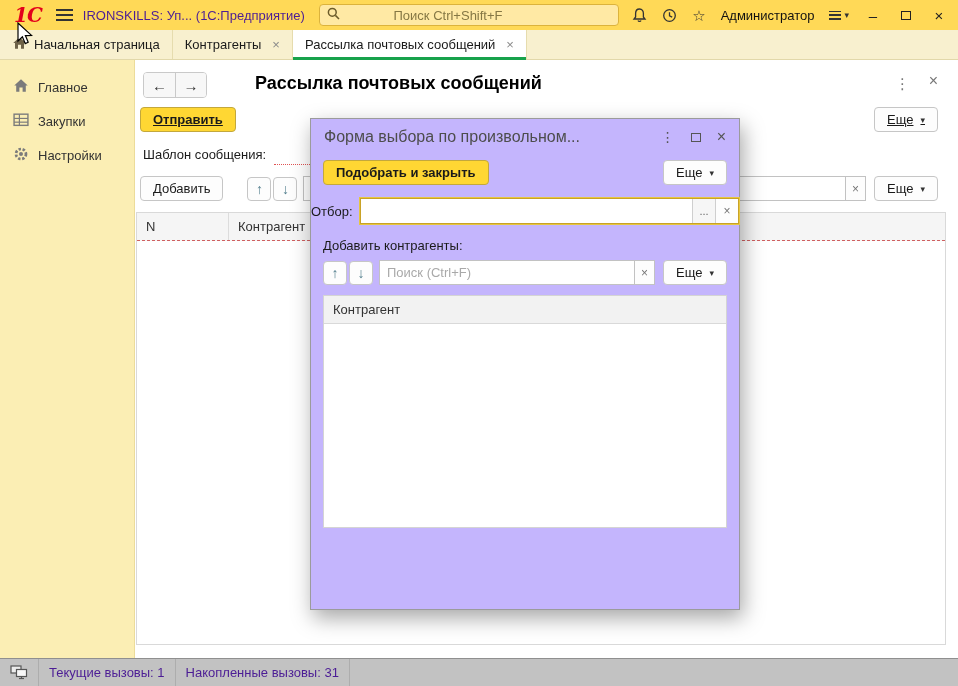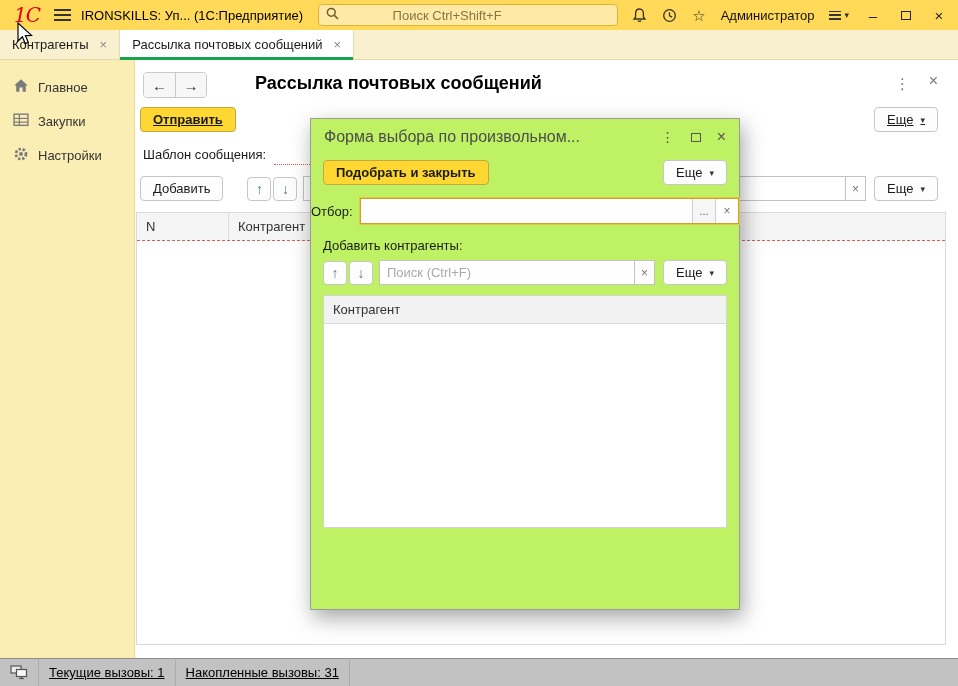--- a/index.html
+++ b/index.html
@@ -9,26 +9,26 @@
     font-size:13px; color:#1a1a1a; background:#fff; overflow:hidden;
   }
   .app { position:relative; width:958px; height:686px; background:#fff; }
 
   
   .topbar {
     position:absolute; top:0; left:0; width:100%; height:30px;
     background:#ffd957; display:flex; align-items:center; padding:0 10px; gap:10px;
   }
   .logo {
-    font-family:"DejaVu Serif",serif; font-style:italic; font-weight:normal;
+    font-family:"DejaVu Serif",serif; font-style:italic; font-weight:bold;
     font-size:20px; color:#e3001b; line-height:1; letter-spacing:-1px; padding:0 4px;
   }
   .burger { width:17px; height:12px; display:flex; flex-direction:column; justify-content:space-between; cursor:pointer; }
   .burger i { display:block; height:2px; background:#333; }
-  .app-title { white-space:nowrap; color:#000000; }
+  .app-title { white-space:nowrap; color:#4c1d95; }
   .top-search {
     margin:0 auto; width:300px; height:22px; background:#ffe9a4;
     border:1px solid #dcb33c; border-radius:4px;
     display:flex; align-items:center; gap:6px; padding:0 7px;
   }
   .top-search input {
     flex:1; border:none; background:transparent; outline:none; font:inherit; color:#444;padding-left:48px;
   }
   .top-search input::placeholder { color:#85motion774a; }
   .top-search input::placeholder { color:#857744; }
@@ -112,21 +112,21 @@
   .main-table { position:absolute; top:152px; left:1px; right:12px; bottom:13px; border:1px solid #d9d9d9; display:flex; flex-direction:column; }
   .thead { height:28px; background:#f5f5f5; border-bottom:1px dashed #cf6060; display:flex; flex:none; }
   .th { display:flex; align-items:center; padding:0 9px; color:#333; }
   .th-n { width:92px; border-right:1px solid #dcdcdc; }
   .th-grow { flex:1; }
   .tbody { flex:1; background:#fff; }
 
   
   .dialog {
     position:absolute; left:310px; top:118px; width:430px; height:492px; z-index:20;
-    background:#bef264; border:1px solid #9b9b9b; box-shadow:3px 8px 20px rgba(0,0,0,0.35);
+    background:#c4b5fd; border:1px solid #9b9b9b; box-shadow:3px 8px 20px rgba(0,0,0,0.35);
   }
   .dialog-title { height:36px; display:flex; align-items:center; padding:0 13px; }
   .dialog-title .t { flex:1; font-size:16px; color:#4d4d4d; white-space:nowrap; overflow:hidden; }
   .dlg-controls { display:flex; align-items:center; gap:16px; color:#555; }
   .dlg-dots { font-size:14px; cursor:pointer; }
   .dlg-max { width:10px; height:9px; border:1px solid #555; cursor:pointer; }
   .dlg-close { font-size:16px; cursor:pointer; line-height:1; }
   .dlg-toolbar { margin:5px 12px 0; display:flex; align-items:center; }
   .dlg-toolbar .spacer { flex:1; }
   .filter-row { margin:13px 0 0; display:flex; align-items:center; gap:7px; }
@@ -147,21 +147,21 @@
   .sel-toolbar { margin:7px 12px 0; display:flex; align-items:center; }
   .dlg-table { margin:10px 12px 0; height:233px; border:1px solid #d4d4d4; display:flex; flex-direction:column; }
   .dlg-thead { height:28px; background:#f2f2f2; border-bottom:1px solid #d9d9d9; display:flex; align-items:center; padding:0 9px; color:#333; flex:none; }
 
   
   .statusbar {
     position:absolute; left:0; right:0; bottom:0; height:28px;
     background:#c2c2c2; border-top:1px solid #8f8f8f; display:flex; align-items:stretch;
   }
   .status-cell { display:flex; align-items:center; padding:0 10px; border-right:1px solid #adadad; }
-  .status-text { color:#000000; white-space:nowrap;text-decoration:underline; }
+  .status-text { color:#4c1d95; white-space:nowrap; }
 
   .cursor { position:absolute; left:16px; top:22px; z-index:99; pointer-events:none; }
 </style>
 </head>
 <body>
 
 <div class="app">
 
   <div class="topbar">
     <span class="logo">1С</span>
@@ -206,20 +206,28 @@
         <span class="caret">▾</span>
       </span>
       <span class="win-btn">–</span>
       <span class="win-max"></span>
       <span class="win-btn">×</span>
     </div>
   </div>
 
   <div class="tabstrip">
     <div class="tab">
+      <span>
+        <svg width="15" height="14" viewBox="0 0 15 14">
+            <path d="M7.5 1.2 L1.2 7 L3 7 L3 12.8 L6 12.8 L6 8.8 L9 8.8 L9 12.8 L12 12.8 L12 7 L13.8 7 Z" fill="#6e6248"></path>
+          </svg>
+      </span>
+      <span>Начальная страница</span>
+    </div>
+    <div class="tab">
       <span>Контрагенты</span>
       <span class="tab-close">×</span>
     </div>
     <div class="tab active">
       <span>Рассылка почтовых сообщений</span>
       <span class="tab-close">×</span>
     </div>
   </div>
 
   <div class="sidebar">

